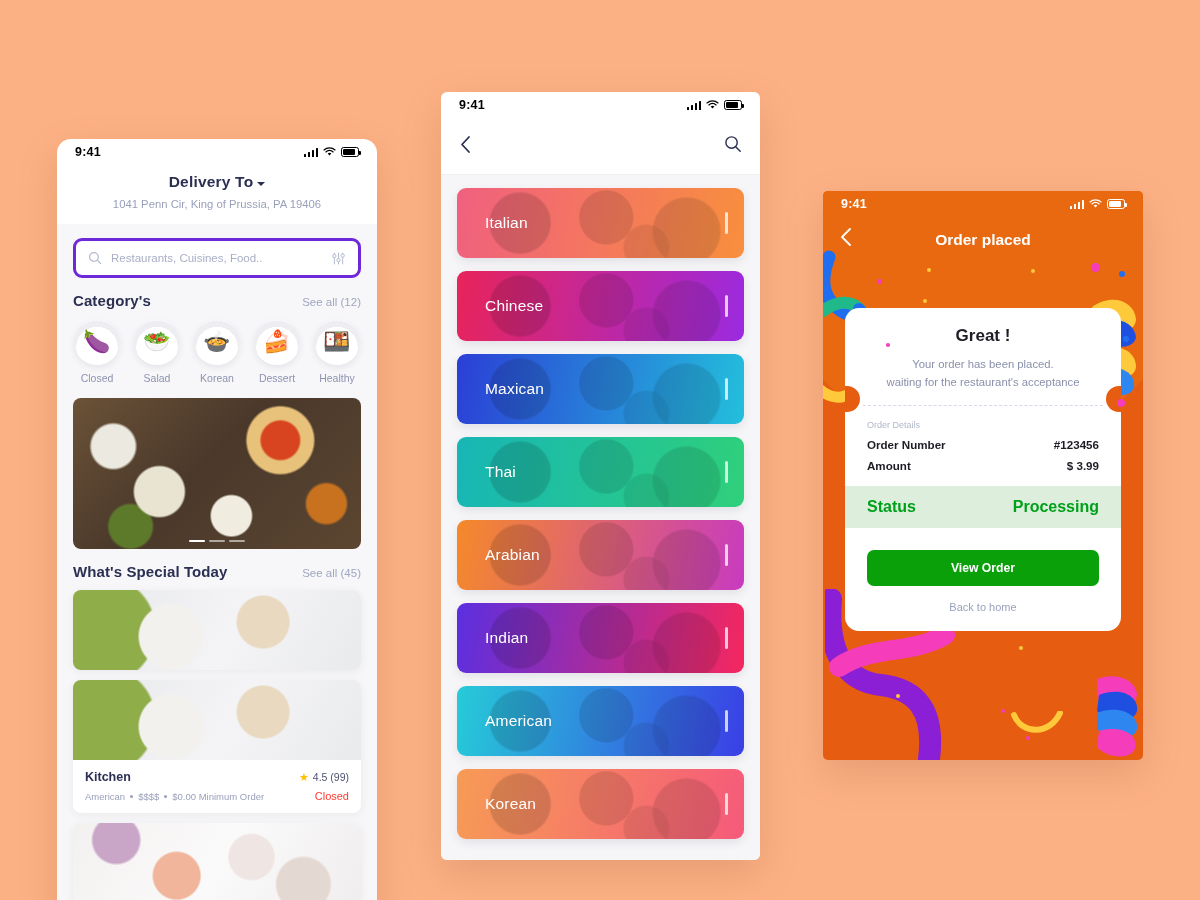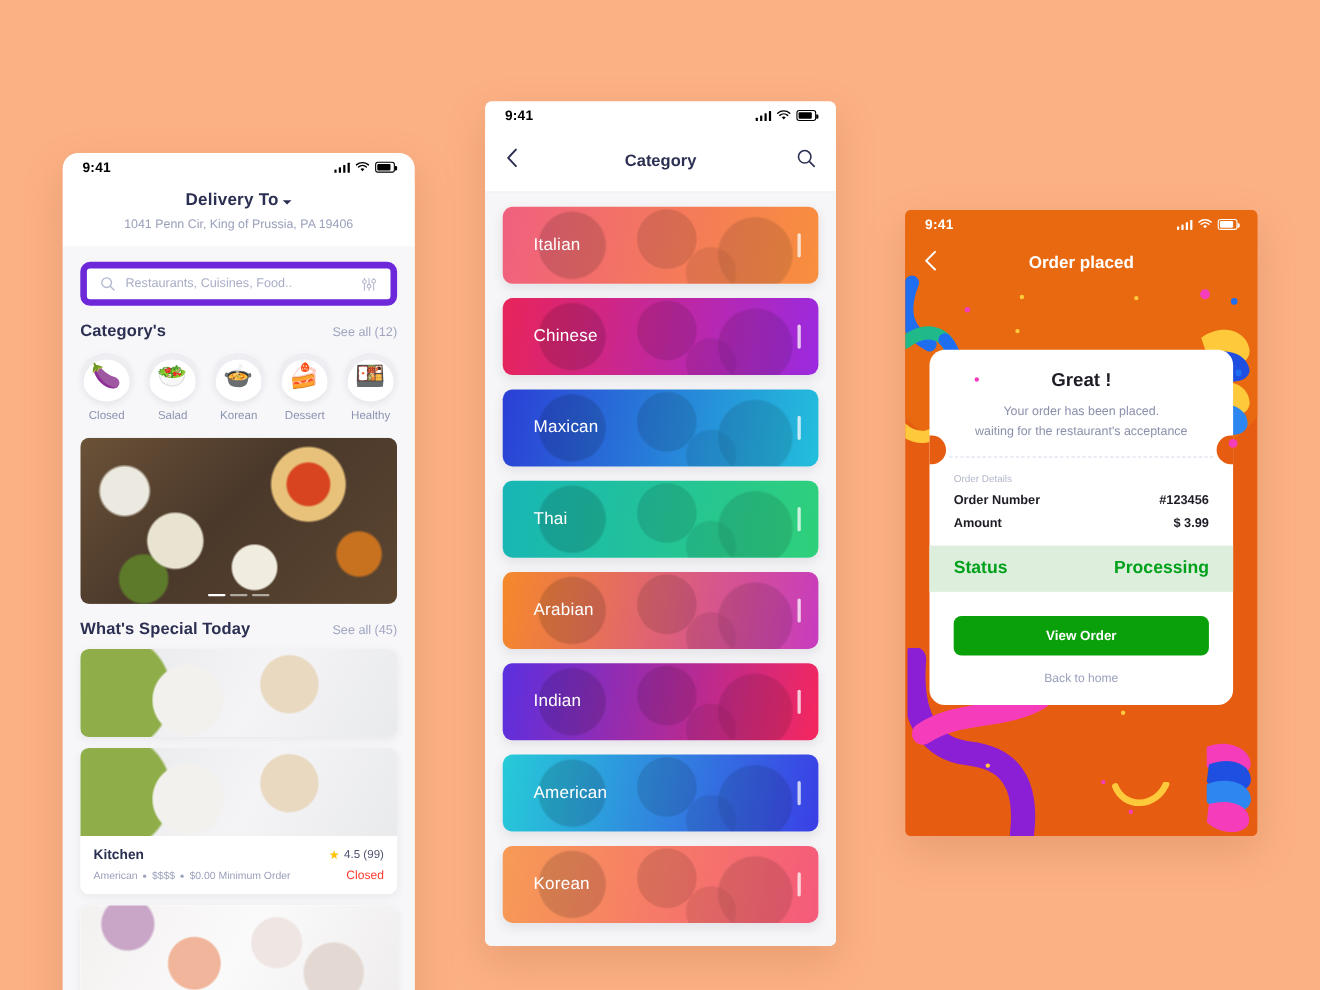--- a/index.html
+++ b/index.html
@@ -40,21 +40,21 @@
   
   #phone1 { left: 57px; top: 113px; width: 320px; height: 787px; border-radius: 14px 14px 0 0; }
   #phone1 .p1-head { background: #fff; padding: 0 16px 14px; text-align: center; }
   .deliver-to { font-size: 15.5px; font-weight: bold; color: #2b2f52; letter-spacing:.2px; margin-top: 8px; display:inline-flex; align-items:center; gap:4px;}
   .caret { width:0;height:0;border-left:4px solid transparent;border-right:4px solid transparent;border-top:4.5px solid #2b2f52; margin-top:3px;}
   .address { font-size: 11.3px; color: #9aa0bb; margin-top: 7px; }
   #phone1 .p1-body { background: #f7f7f9; height: 100%; position: relative; }
 
   .searchwrap { padding: 14px 16px 0; }
   .searchbar {
-    height: 40px; background: #fff; border: 6px solid #6d28d9; border-radius: 9px;
+    height: 40px; background: #fff; border: 3px solid #6d28d9; border-radius: 9px;
     display: flex; align-items: center; padding: 0 12px; gap: 9px;
   }
   .searchbar input {
     flex: 1; border: none; outline: none; font-size: 11.5px; color: #8a90ad;
     font-family: "Liberation Sans", sans-serif; background: transparent;
   }
   .searchbar input::placeholder { color: #a8aec6; }
 
   .sec-head { display: flex; align-items: baseline; justify-content: space-between; padding: 14px 16px 0; }
   .sec-title { font-size: 15px; font-weight: bold; color: #2b2f52; letter-spacing:.1px;}
@@ -142,21 +142,21 @@
   #phone3 .bgshape::before {
     content:""; position:absolute; left:-30%; top:-72%; width: 160%; height: 118%;
     border-radius: 50%; background: #e8690f;
   }
   #phone3 .p3-head { position: relative; z-index: 3; }
   #phone3 .statusbar { color:#fff; }
   #phone3 .p3-title { text-align:center; font-size:15.5px; font-weight:bold; color:#fff; margin-top: 14px; position:relative; }
   #phone3 .backb { position:absolute; left: 16px; top: 36px; z-index: 4; }
 
   .receipt {
-    position: absolute; z-index: 3; left: 22px; right: 22px; top: 127px;
+    position: absolute; z-index: 3; left: 22px; right: 22px; top: 117px;
     background: #fff; border-radius: 14px; padding: 18px 0 0;
   }
   .receipt .notch { position:absolute; top: 78px; width: 15px; height: 26px; background: #e65c10; }
   .receipt .notch.l { left: 0; border-radius: 0 14px 14px 0; }
   .receipt .notch.r { right: 0; border-radius: 14px 0 0 14px; }
   .great { text-align:center; font-size: 17px; font-weight: bold; color: #1d1d26; }
   .sub { text-align:center; font-size: 11.3px; color: #8a90ab; line-height: 1.55; margin-top: 10px; padding: 0 16px;}
   .dashed { margin: 14px 18px 0; border-top: 1.4px dashed #d6d9ea; }
   .odtitle { font-size: 9px; color: #b2b7c9; padding: 14px 22px 0; }
   .orow { display:flex; justify-content: space-between; padding: 8px 22px 0; font-size: 11.6px; color:#1d1d26; }
@@ -335,21 +335,20 @@
           </span>
       </span>
     </div>
 
     <div class="p2-head">
       <span>
         <svg width="13" height="19" viewBox="0 0 13 19">
             <path d="M10 2 3 9.5 10 17" stroke="#2b2f52" stroke-width="1.8" fill="none" stroke-linecap="round" stroke-linejoin="round"></path>
           </svg>
       </span>
-      <span class="p2-title">Category</span>
       <span style="margin-left:auto">
         <svg width="18" height="18" viewBox="0 0 20 20">
             <circle cx="8.4" cy="8.4" r="6.3" stroke="#2b2f52" stroke-width="1.6" fill="none"></circle>
             <line x1="13" y1="13" x2="18" y2="18" stroke="#2b2f52" stroke-width="1.6" stroke-linecap="round"></line>
           </svg>
       </span>
     </div>
 
     <div class="p2-list">
       <div class="catcard" style="background: linear-gradient(100deg, rgb(240, 96, 127), rgb(248, 143, 61));">

